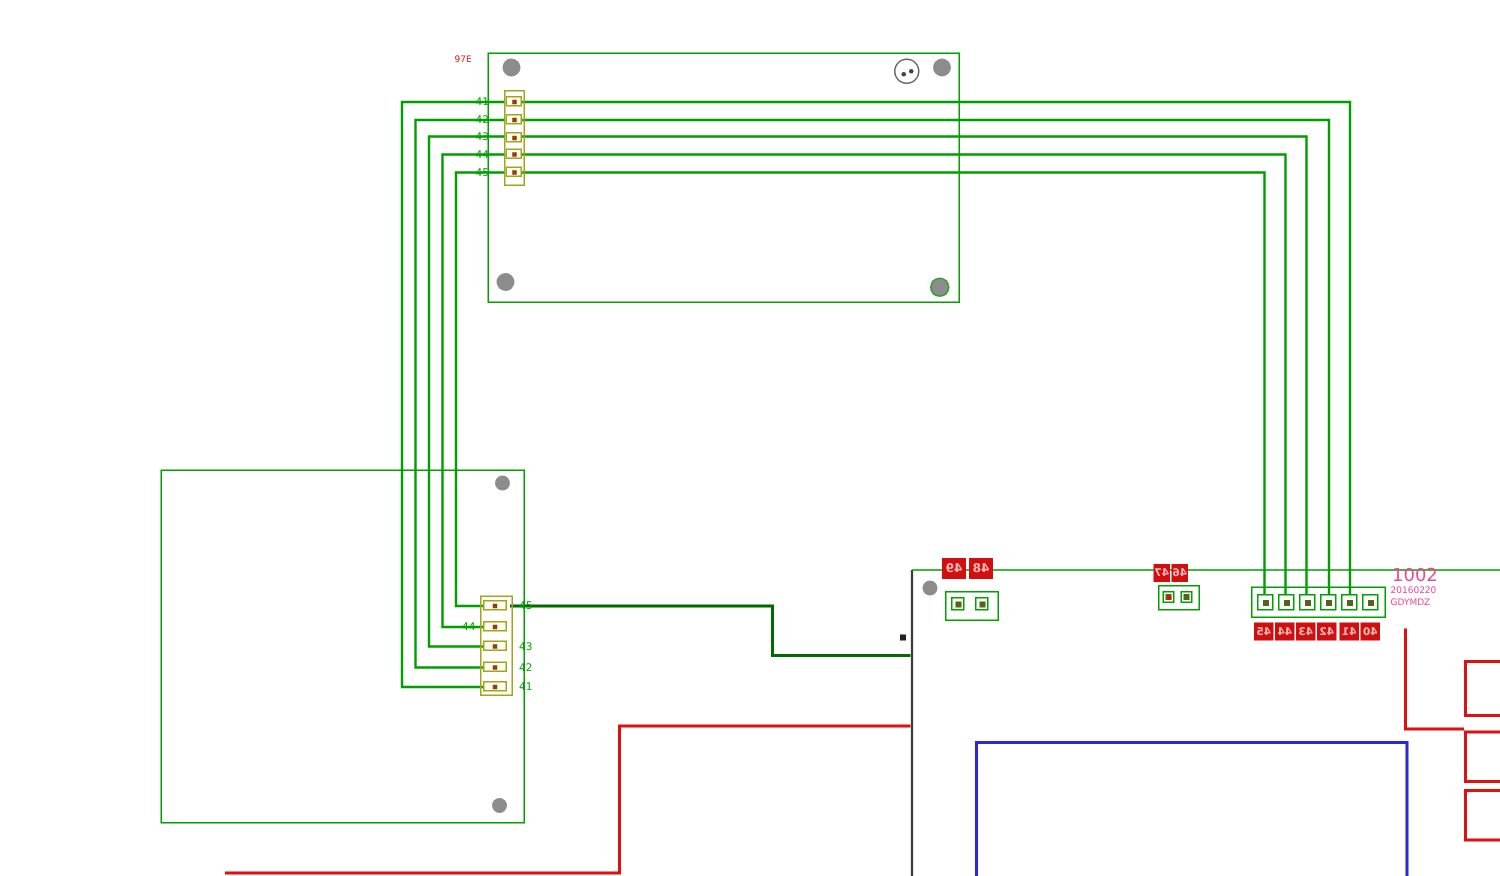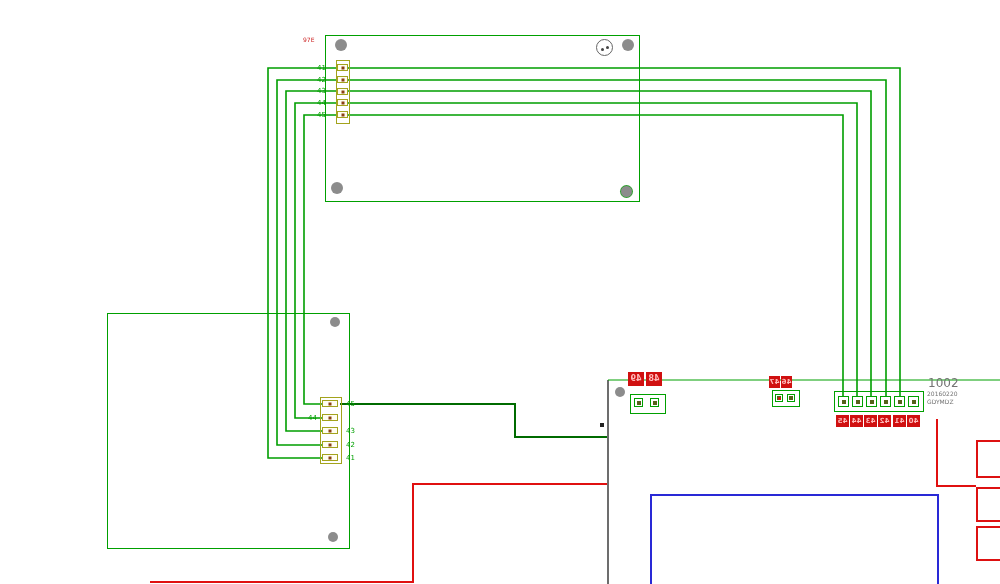--- a/index.html
+++ b/index.html
@@ -34,21 +34,21 @@
   .silk { position:absolute; background:#d01010; color:#ffb9b9;
     font-size:8px; font-weight:bold; line-height:1;
     display:flex; align-items:center; justify-content:center;
     transform:scaleX(-1); }
   .silk.sm { font-size:7px; }
 
   .comp-outline { position:absolute; border:1px solid #00a000; }
 
   .red-dot { position:absolute; width:3px; height:3px; background:#e01010; border-radius:50%; }
 
-  .txt-green { position:absolute; color:#737373; line-height:1.1; white-space:nowrap; }
+  .txt-green { position:absolute; color:#ec4899; line-height:1.1; white-space:nowrap; }
   .txt-red   { position:absolute; color:#cc2222; line-height:1; white-space:nowrap; }
   .t-title { font-size:12px; }
   .t-tiny  { font-size:6px; }
 
   .redbox { position:absolute; border:2px solid #dd1111; background:transparent; }
 
   .origin { position:absolute; width:4px; height:4px; background:#222222; }
 
   .mic { position:absolute; width:17px; height:17px; border:1px solid #666;
     border-radius:50%; background:#ffffff; }

